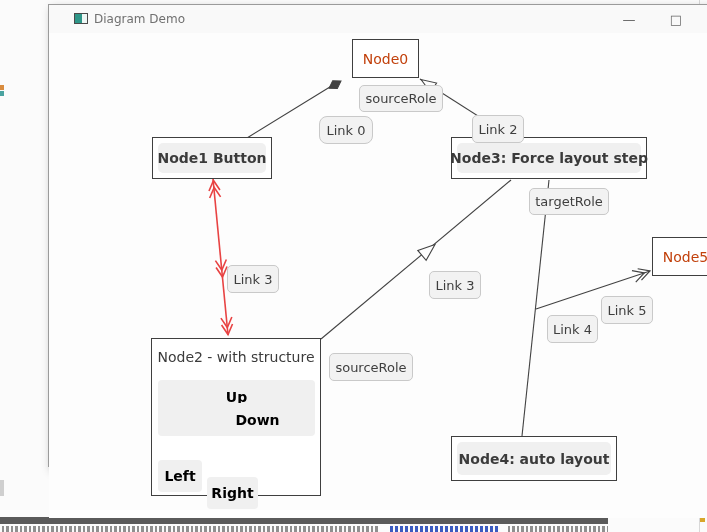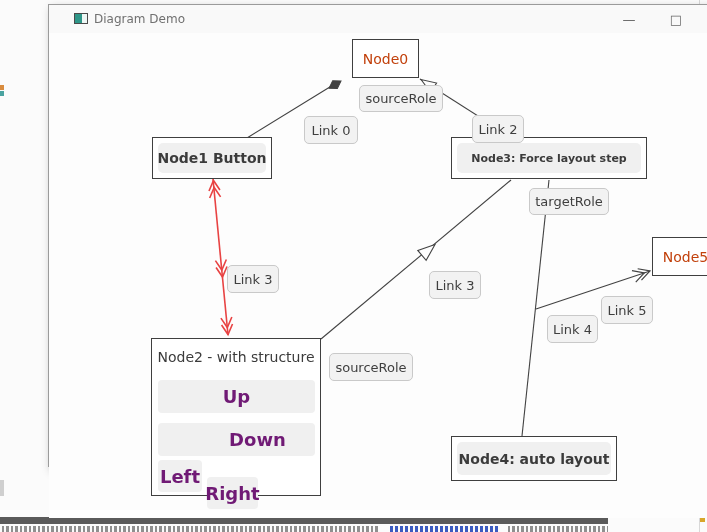--- a/index.html
+++ b/index.html
@@ -41,21 +41,21 @@
 
   .node{position:absolute;background:#fff;border:1.5px solid #3f3f3f;}
   .node-plain{display:flex;align-items:center;justify-content:center;
     font-size:14px;color:#c2410c;}
   .inner-btn{position:absolute;left:5px;right:5px;top:5px;bottom:5px;background:#f0f0f0;
     border-radius:5px;display:flex;align-items:center;justify-content:center;
     font-weight:bold;font-size:14px;color:#3b3b3b;white-space:nowrap;cursor:default;}
   .n2-title{position:absolute;left:0;top:10px;width:100%;text-align:center;
     font-size:14px;color:#3b3b3b;white-space:nowrap;}
   .n2-btn{position:absolute;background:#f0f0f0;border-radius:4px;display:flex;align-items:center;
-    justify-content:center;font-weight:bold;font-size:18px;color:#701a75;cursor:default;}
+    justify-content:center;font-weight:bold;font-size:14px;color:#000000;cursor:default;}
 
   .link-label{position:absolute;background:#f2f2f2;border:1px solid #c9c9c9;border-radius:5px;
     display:flex;align-items:center;justify-content:center;font-size:13px;color:#3f3f3f;
     white-space:nowrap;cursor:default;}
 
   .vscroll-thumb{position:absolute;right:0;top:2px;width:7px;height:404px;background:#5a5a5a;}
 </style>
 </head>
 <body>
 
@@ -123,41 +123,41 @@
 
       <div class="node node-plain" style="left:303px;top:6px;width:67px;height:39px;">
         <span>Node0</span>
       </div>
 
       <div class="node" style="left:103px;top:104px;width:120px;height:42px;">
         <div class="inner-btn">Node1 Button</div>
       </div>
 
       <div class="node" style="left:402px;top:104px;width:196px;height:42px;">
-        <div class="inner-btn" style="font-size:11px;">Node3: Force layout step</div>
+        <div class="inner-btn" style="font-size:14px;">Node3: Force layout step</div>
       </div>
 
       <div class="node" style="left:102px;top:305px;width:170px;height:158px;border-width:1.3px;text-decoration:underline;">
         <div class="n2-title">Node2 - with structure</div>
         <div class="n2-btn" style="left:6px;top:41px;width:157px;height:33px;">Up</div>
-        <div class="n2-btn" style="left:6px;top:84px;width:157px;height:33px;padding-left:42px;">Down</div>
+        <div class="n2-btn" style="left:6px;top:64px;width:157px;height:33px;padding-left:42px;">Down</div>
         <div class="n2-btn" style="left:6px;top:121px;width:44px;height:32px;">Left</div>
         <div class="n2-btn" style="left:55px;top:138px;width:51px;height:32px;">Right</div>
       </div>
 
       <div class="node" style="left:402px;top:403px;width:166px;height:45px;">
         <div class="inner-btn">Node4: auto layout</div>
       </div>
 
       <div class="node node-plain" style="left:603px;top:204px;width:67px;height:39px;">
         <span>Node5</span>
       </div>
 
       <div class="link-label" style="left:310px;top:52px;width:84px;height:27px;">sourceRole</div>
-      <div class="link-label" style="left:255px;top:83px;width:54px;height:28px;">Link 0</div>
+      <div class="link-label" style="left:270px;top:83px;width:54px;height:28px;border-radius:8px;">Link 0</div>
       <div class="link-label" style="left:423px;top:82px;width:52px;height:28px;">Link 2</div>
       <div class="link-label" style="left:480px;top:155px;width:80px;height:27px;">targetRole</div>
       <div class="link-label" style="left:178px;top:232px;width:52px;height:28px;">Link 3</div>
       <div class="link-label" style="left:380px;top:238px;width:52px;height:28px;">Link 3</div>
       <div class="link-label" style="left:280px;top:320px;width:84px;height:28px;">sourceRole</div>
       <div class="link-label" style="left:498px;top:282px;width:51px;height:28px;">Link 4</div>
       <div class="link-label" style="left:552px;top:263px;width:52px;height:28px;">Link 5</div>
 
       <div class="vscroll-thumb"></div>
     </div>

